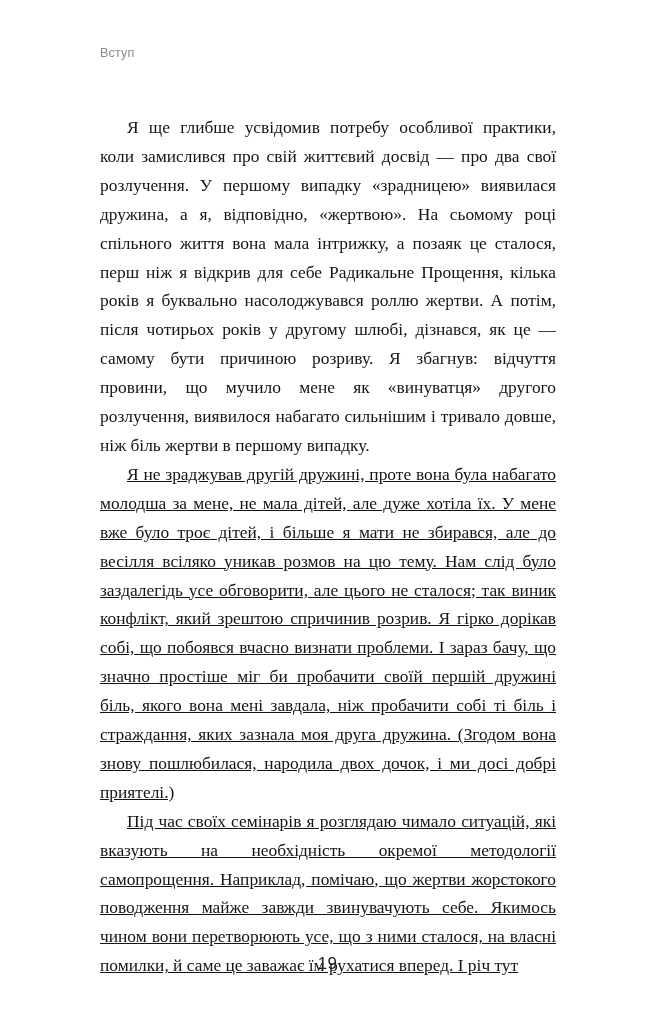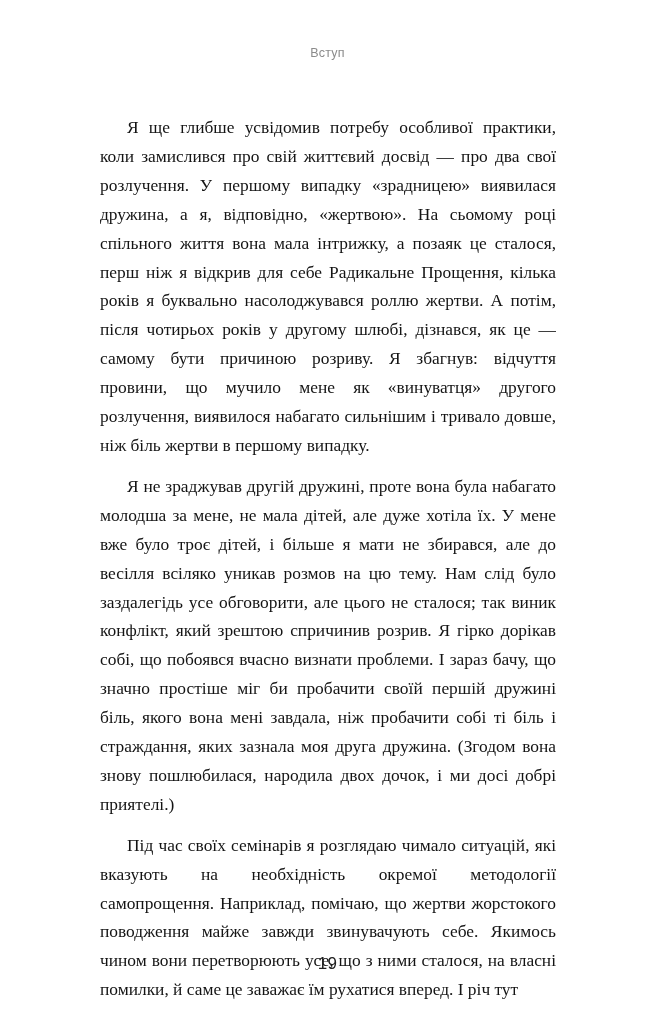--- a/index.html
+++ b/index.html
@@ -19,21 +19,21 @@
     box-sizing: border-box;
   }
 
   
   .running-head {
     position: absolute;
     left: 100px;
     right: 100px;
     top: 44px;
     height: 18px;
-    text-align: center;
+    text-align: left;
     font-family: "Liberation Sans", sans-serif;
     font-size: 12.5px;
     line-height: 18px;
     letter-spacing: 0.2px;
     color: #8b8b8b;
     white-space: nowrap;
   }
 
   
   .text-block {
@@ -51,21 +51,22 @@
     color: #141414;
     text-align: justify;
     text-indent: 27px;
     text-justify: inter-word;
     -webkit-hyphens: none;
     hyphens: none;
     word-spacing: 0px;
   }
 
   .body-paragraph + .body-paragraph {
-    margin-top: 12px;
+    margin-top: 0;
+    text-decoration: underline;
   }
 
   
   .folio {
     position: absolute;
     left: 100px;
     right: 100px;
     top: 952px;
     height: 24px;
     text-align: center;

